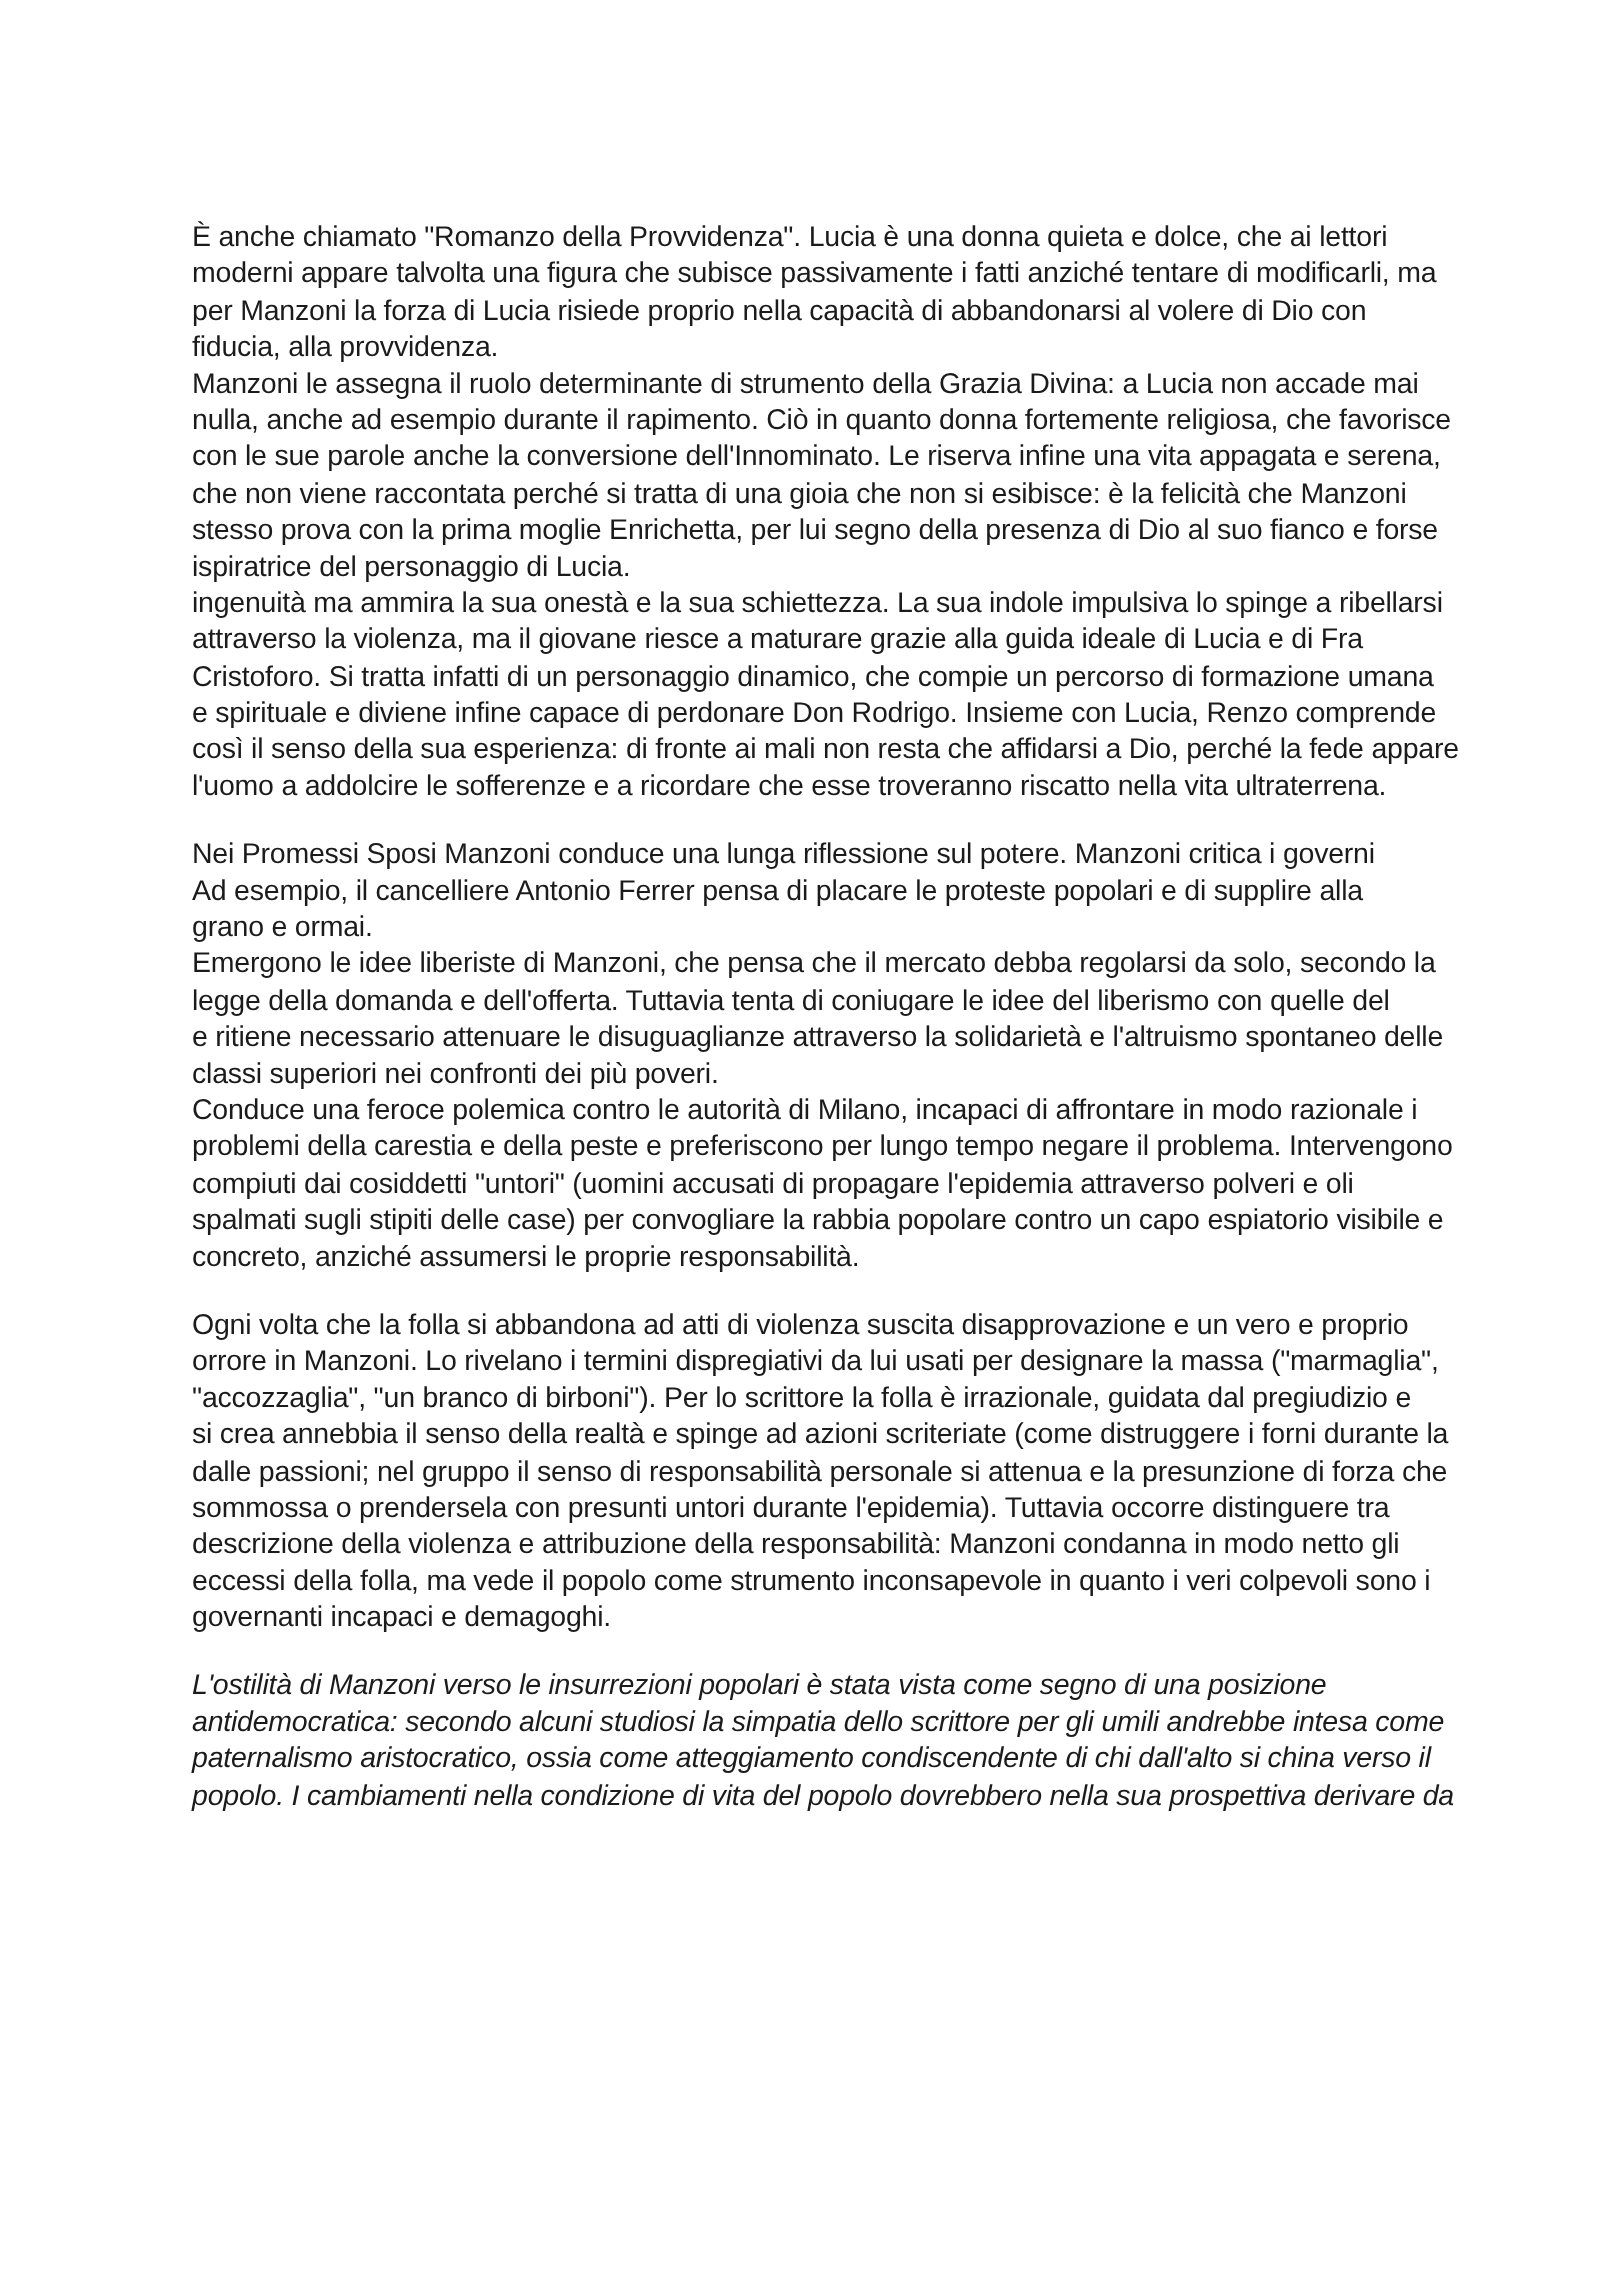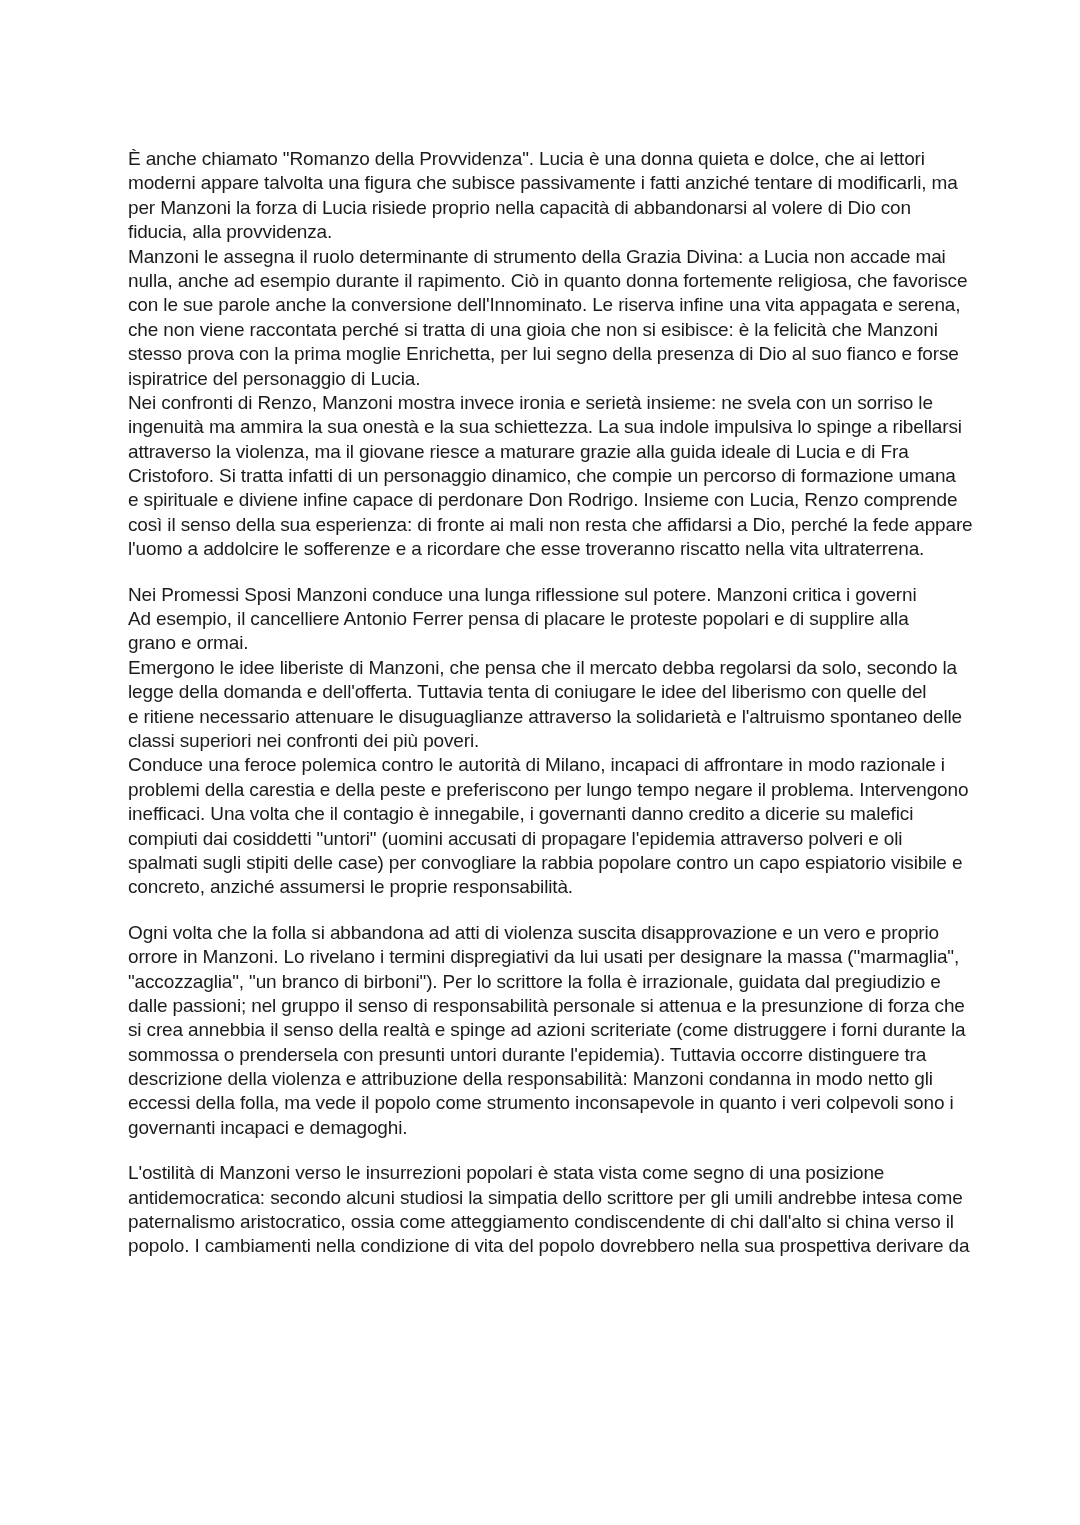--- a/index.html
+++ b/index.html
@@ -17,20 +17,21 @@
     position: absolute;
     left: 128px;
     top: 147px;
     width: 830px;
   }
   .para-group {
     margin: 0 0 21px 0;
   }
   .para-group:last-child {
     margin-bottom: 0;
+    font-style: italic;
   }
   .text-line {
     font-family: "Liberation Sans", sans-serif;
     font-size: 19px;
     line-height: 24.4px;
     height: 24.4px;
     letter-spacing: -0.15px;
     white-space: nowrap;
     color: #1b1b1b;
   }
@@ -44,49 +45,47 @@
         <div class="text-line">È anche chiamato "Romanzo della Provvidenza". Lucia è una donna quieta e dolce, che ai lettori</div>
         <div class="text-line">moderni appare talvolta una figura che subisce passivamente i fatti anziché tentare di modificarli, ma</div>
         <div class="text-line">per Manzoni la forza di Lucia risiede proprio nella capacità di abbandonarsi al volere di Dio con</div>
         <div class="text-line">fiducia, alla provvidenza.</div>
         <div class="text-line">Manzoni le assegna il ruolo determinante di strumento della Grazia Divina: a Lucia non accade mai</div>
         <div class="text-line">nulla, anche ad esempio durante il rapimento. Ciò in quanto donna fortemente religiosa, che favorisce</div>
         <div class="text-line">con le sue parole anche la conversione dell'Innominato. Le riserva infine una vita appagata e serena,</div>
         <div class="text-line">che non viene raccontata perché si tratta di una gioia che non si esibisce: è la felicità che Manzoni</div>
         <div class="text-line">stesso prova con la prima moglie Enrichetta, per lui segno della presenza di Dio al suo fianco e forse</div>
         <div class="text-line">ispiratrice del personaggio di Lucia.</div>
-        <div class="text-line">Nei confronti di Renzo, Manzoni mostra invece ironia e serietà insieme: ne svela con un sorriso le</div>
         <div class="text-line">ingenuità ma ammira la sua onestà e la sua schiettezza. La sua indole impulsiva lo spinge a ribellarsi</div>
         <div class="text-line">attraverso la violenza, ma il giovane riesce a maturare grazie alla guida ideale di Lucia e di Fra</div>
         <div class="text-line">Cristoforo. Si tratta infatti di un personaggio dinamico, che compie un percorso di formazione umana</div>
         <div class="text-line">e spirituale e diviene infine capace di perdonare Don Rodrigo. Insieme con Lucia, Renzo comprende</div>
         <div class="text-line">così il senso della sua esperienza: di fronte ai mali non resta che affidarsi a Dio, perché la fede appare</div>
         <div class="text-line">l'uomo a addolcire le sofferenze e a ricordare che esse troveranno riscatto nella vita ultraterrena.</div>
       </div>
       <div class="para-group">
         <div class="text-line">Nei Promessi Sposi Manzoni conduce una lunga riflessione sul potere. Manzoni critica i governi</div>
         <div class="text-line">Ad esempio, il cancelliere Antonio Ferrer pensa di placare le proteste popolari e di supplire alla</div>
         <div class="text-line">grano e ormai.</div>
         <div class="text-line">Emergono le idee liberiste di Manzoni, che pensa che il mercato debba regolarsi da solo, secondo la</div>
         <div class="text-line">legge della domanda e dell'offerta. Tuttavia tenta di coniugare le idee del liberismo con quelle del</div>
         <div class="text-line">e ritiene necessario attenuare le disuguaglianze attraverso la solidarietà e l'altruismo spontaneo delle</div>
         <div class="text-line">classi superiori nei confronti dei più poveri.</div>
         <div class="text-line">Conduce una feroce polemica contro le autorità di Milano, incapaci di affrontare in modo razionale i</div>
         <div class="text-line">problemi della carestia e della peste e preferiscono per lungo tempo negare il problema. Intervengono</div>
-        <div class="text-line">inefficaci. Una volta che il contagio è innegabile, i governanti danno credito a dicerie su malefici</div>
         <div class="text-line">compiuti dai cosiddetti "untori" (uomini accusati di propagare l'epidemia attraverso polveri e oli</div>
         <div class="text-line">spalmati sugli stipiti delle case) per convogliare la rabbia popolare contro un capo espiatorio visibile e</div>
         <div class="text-line">concreto, anziché assumersi le proprie responsabilità.</div>
       </div>
       <div class="para-group">
         <div class="text-line">Ogni volta che la folla si abbandona ad atti di violenza suscita disapprovazione e un vero e proprio</div>
         <div class="text-line">orrore in Manzoni. Lo rivelano i termini dispregiativi da lui usati per designare la massa ("marmaglia",</div>
         <div class="text-line">"accozzaglia", "un branco di birboni"). Per lo scrittore la folla è irrazionale, guidata dal pregiudizio e</div>
+        <div class="text-line">si crea annebbia il senso della realtà e spinge ad azioni scriteriate (come distruggere i forni durante la</div>
         <div class="text-line">dalle passioni; nel gruppo il senso di responsabilità personale si attenua e la presunzione di forza che</div>
-        <div class="text-line">si crea annebbia il senso della realtà e spinge ad azioni scriteriate (come distruggere i forni durante la</div>
         <div class="text-line">sommossa o prendersela con presunti untori durante l'epidemia). Tuttavia occorre distinguere tra</div>
         <div class="text-line">descrizione della violenza e attribuzione della responsabilità: Manzoni condanna in modo netto gli</div>
         <div class="text-line">eccessi della folla, ma vede il popolo come strumento inconsapevole in quanto i veri colpevoli sono i</div>
         <div class="text-line">governanti incapaci e demagoghi.</div>
       </div>
       <div class="para-group">
         <div class="text-line">L'ostilità di Manzoni verso le insurrezioni popolari è stata vista come segno di una posizione</div>
         <div class="text-line">antidemocratica: secondo alcuni studiosi la simpatia dello scrittore per gli umili andrebbe intesa come</div>
         <div class="text-line">paternalismo aristocratico, ossia come atteggiamento condiscendente di chi dall'alto si china verso il</div>
         <div class="text-line">popolo. I cambiamenti nella condizione di vita del popolo dovrebbero nella sua prospettiva derivare da</div>

